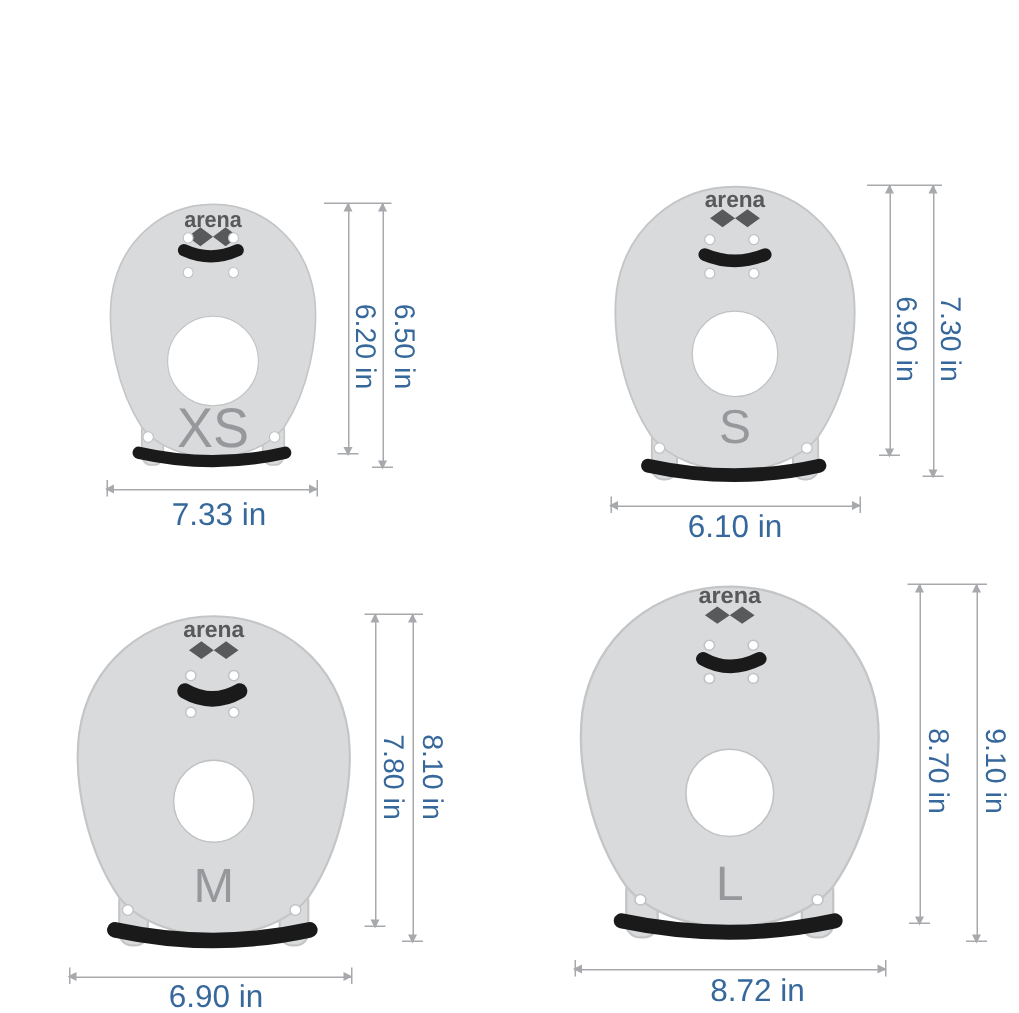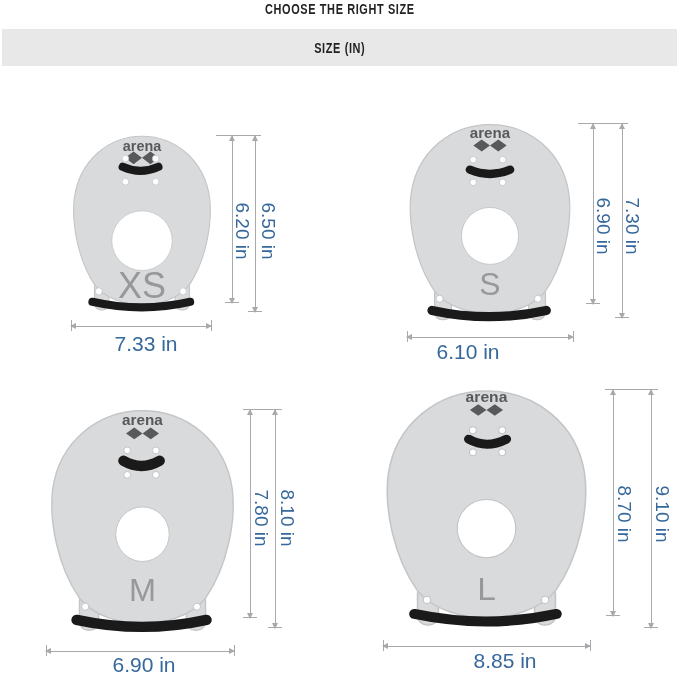--- a/index.html
+++ b/index.html
@@ -45,26 +45,20 @@
   .tick-v{position:absolute;width:1px;background:#a7a9ac;}
   .dlab{position:absolute;color:#36689c;white-space:nowrap;font-size:21px;
     transform:translate(-50%,-50%);}
   .dlab.vert{font-size:19px;transform:translate(-50%,-50%) rotate(90deg);}
 </style>
 </head>
 <body>
 
 <div id="stage">
 
-  <div class="title">
-    <span class="squeeze">CHOOSE THE RIGHT SIZE</span>
-  </div>
-  <div class="bar">
-    <span class="squeeze">SIZE (IN)</span>
-  </div>
 
   <div>
     <svg class="paddle" style="left:70px;top:134px;width:144px;height:179px" viewBox="0 0 200 240" preserveAspectRatio="none">
       <rect class="pfoot" x="34" y="196" width="20" height="40" rx="9"></rect>
       <rect class="pfoot" x="146" y="196" width="20" height="40" rx="9"></rect>
       <path class="pbody" d="M100,3 C147,3 187,36 194,86 C198,120 189,168 166,202 C151,221 123,229 100,229 C77,229 49,221 34,202 C11,168 2,120 6,86 C13,36 53,3 100,3 Z"></path>
       <text class="pbrand" x="100" y="23" font-size="20" text-anchor="middle">arena</text>
       <path class="pmark" transform="translate(100,32) scale(1.3)" d="M-18,0 L-9,-6.5 L0,0 L-9,6.5 Z M0,0 L9,-6.5 L18,0 L9,6.5 Z"></path>
       <circle class="phole" cx="77" cy="33" r="4.6"></circle>
       <circle class="phole" cx="119" cy="33" r="4.6"></circle>
@@ -111,21 +105,21 @@
     <div class="tick-h" style="left:578px;top:123px;width:50px"></div>
     <div class="vdim" style="left:593px;top:124px;height:180px"></div>
     <div class="vdim" style="left:622px;top:124px;height:194px"></div>
     <div class="tick-h" style="left:586px;top:303px;width:14px"></div>
     <div class="tick-h" style="left:615px;top:317px;width:14px"></div>
     <div class="dlab vert" style="left:603px;top:226px">6.90 in</div>
     <div class="dlab vert" style="left:632px;top:226px">7.30 in</div>
     <div class="tick-v" style="left:407px;top:331px;height:11px"></div>
     <div class="tick-v" style="left:573px;top:331px;height:11px"></div>
     <div class="hdim" style="left:407px;top:337px;width:166px"></div>
-    <div class="dlab" style="left:468px;top:352px">6.10 in</div>
+    <div class="dlab" style="left:490px;top:352px">6.10 in</div>
   </div>
 
   <div>
     <svg class="paddle" style="left:47px;top:408px;width:191px;height:226px" viewBox="0 0 200 240" preserveAspectRatio="none">
       <rect class="pfoot" x="34" y="196" width="20" height="40" rx="9"></rect>
       <rect class="pfoot" x="146" y="196" width="20" height="40" rx="9"></rect>
       <path class="pbody" d="M100,3 C147,3 187,36 194,86 C198,120 189,168 166,202 C151,221 123,229 100,229 C77,229 49,221 34,202 C11,168 2,120 6,86 C13,36 53,3 100,3 Z"></path>
       <text class="pbrand" x="100" y="18" font-size="16" text-anchor="middle">arena</text>
       <path class="pmark" transform="translate(100,27) scale(0.96)" d="M-18,0 L-9,-6.5 L0,0 L-9,6.5 Z M0,0 L9,-6.5 L18,0 L9,6.5 Z"></path>
       <circle class="phole" cx="84" cy="45" r="3.6"></circle>
@@ -173,16 +167,16 @@
     <div class="tick-h" style="left:605px;top:389px;width:53px"></div>
     <div class="vdim" style="left:613px;top:390px;height:226px"></div>
     <div class="vdim" style="left:651px;top:390px;height:238px"></div>
     <div class="tick-h" style="left:606px;top:615px;width:14px"></div>
     <div class="tick-h" style="left:644px;top:627px;width:14px"></div>
     <div class="dlab vert" style="left:624px;top:514px">8.70 in</div>
     <div class="dlab vert" style="left:662px;top:514px">9.10 in</div>
     <div class="tick-v" style="left:383px;top:640px;height:11px"></div>
     <div class="tick-v" style="left:590px;top:640px;height:11px"></div>
     <div class="hdim" style="left:383px;top:646px;width:207px"></div>
-    <div class="dlab" style="left:505px;top:661px">8.85 in</div>
+    <div class="dlab" style="left:505px;top:661px">8.72 in</div>
   </div>
 
 </div>
 
 </body></html>

